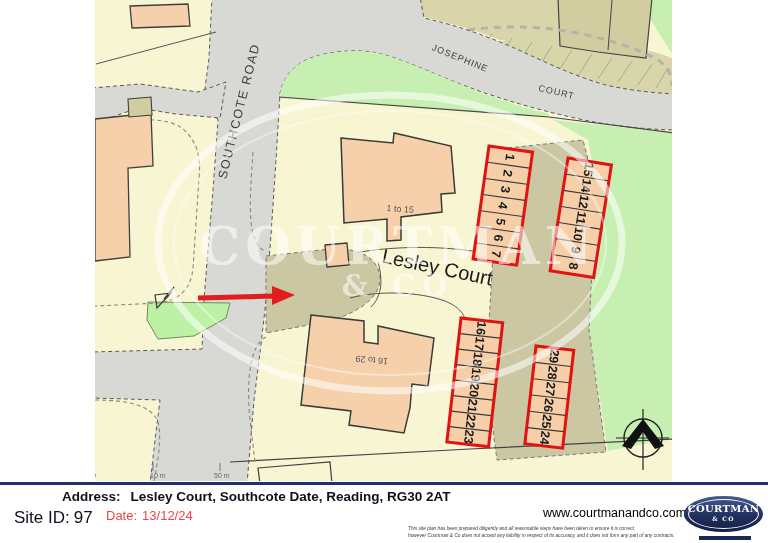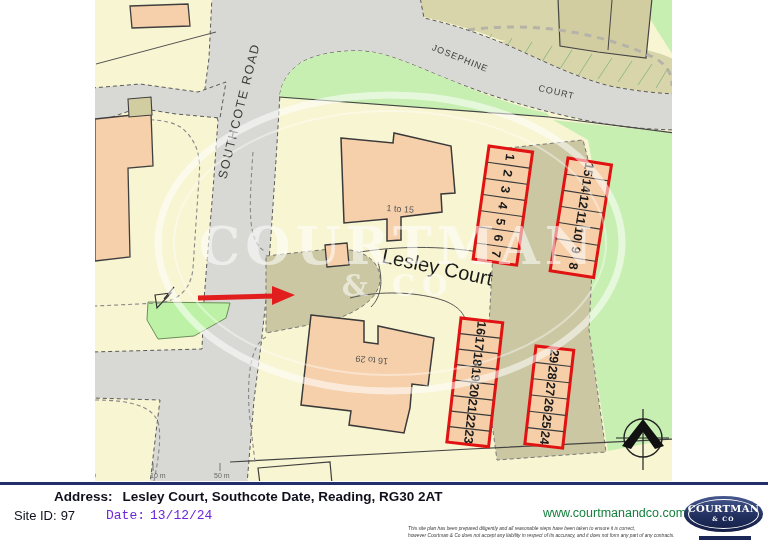--- a/index.html
+++ b/index.html
@@ -2,26 +2,26 @@
 <html><head>
 <meta charset="utf-8">
 <style>
   html,body{margin:0;padding:0;background:#fff;}
   .page{position:relative;width:768px;height:543px;background:#fff;overflow:hidden;
         font-family:"Liberation Sans",sans-serif;}
   svg.map{position:absolute;top:0;left:0;display:block;}
   svg text{font-family:"Liberation Sans",sans-serif;}
   .rule{position:absolute;top:482px;left:0;width:768px;height:3px;background:#232f6b;}
   .addr{position:absolute;top:489px;left:54px;font-size:13.5px;font-weight:bold;color:#10101c;white-space:nowrap;}
-  .addr .lbl{margin-right:10px;}
-  .siteid{position:absolute;top:508px;left:14px;font-size:13px;color:#10101c;}
+  .addr .lbl{margin-right:10px;margin-left:8px;}
+  .siteid{position:absolute;top:508px;left:14px;font-size:17px;color:#10101c;}
   .siteid .val{margin-left:4px;}
-  .datefld{position:absolute;top:508px;left:106px;font-size:13px;color:#6d28d9;font-family:Liberation Mono, monospace;}
+  .datefld{position:absolute;top:508px;left:106px;font-size:13px;color:#ef4444;}
   .datefld .val{margin-left:5px;}
-  .www{position:absolute;top:506px;left:543px;font-size:12.5px;color:#15803d;cursor:pointer;text-align:right;}
+  .www{position:absolute;top:506px;left:543px;font-size:12.5px;color:#000000;cursor:pointer;text-align:right;}
   .disc{position:absolute;top:525px;left:408px;width:300px;font-size:4.8px;line-height:7px;
         font-style:italic;color:#3a3a3a;}
   .logo{position:absolute;top:496px;left:684px;width:79px;height:36px;border-radius:50%;
         background:linear-gradient(#46598f 0%,#22305f 55%,#141e45 100%);}
   .logo-ring{position:absolute;top:3px;left:4px;right:4px;bottom:3px;border:1.2px solid #fff;border-radius:50%;}
   .logo-name{position:absolute;top:7px;left:0;right:0;text-align:center;color:#fff;
              font-family:"DejaVu Serif",serif;font-weight:bold;font-size:10px;letter-spacing:.3px;}
   .logo-sub{position:absolute;top:19px;left:0;right:0;text-align:center;color:#fff;
             font-family:"DejaVu Serif",serif;font-weight:bold;font-size:6px;letter-spacing:1.2px;}
   .logo-bar{position:absolute;top:536px;left:699px;width:52px;height:4px;background:#1b2757;}

